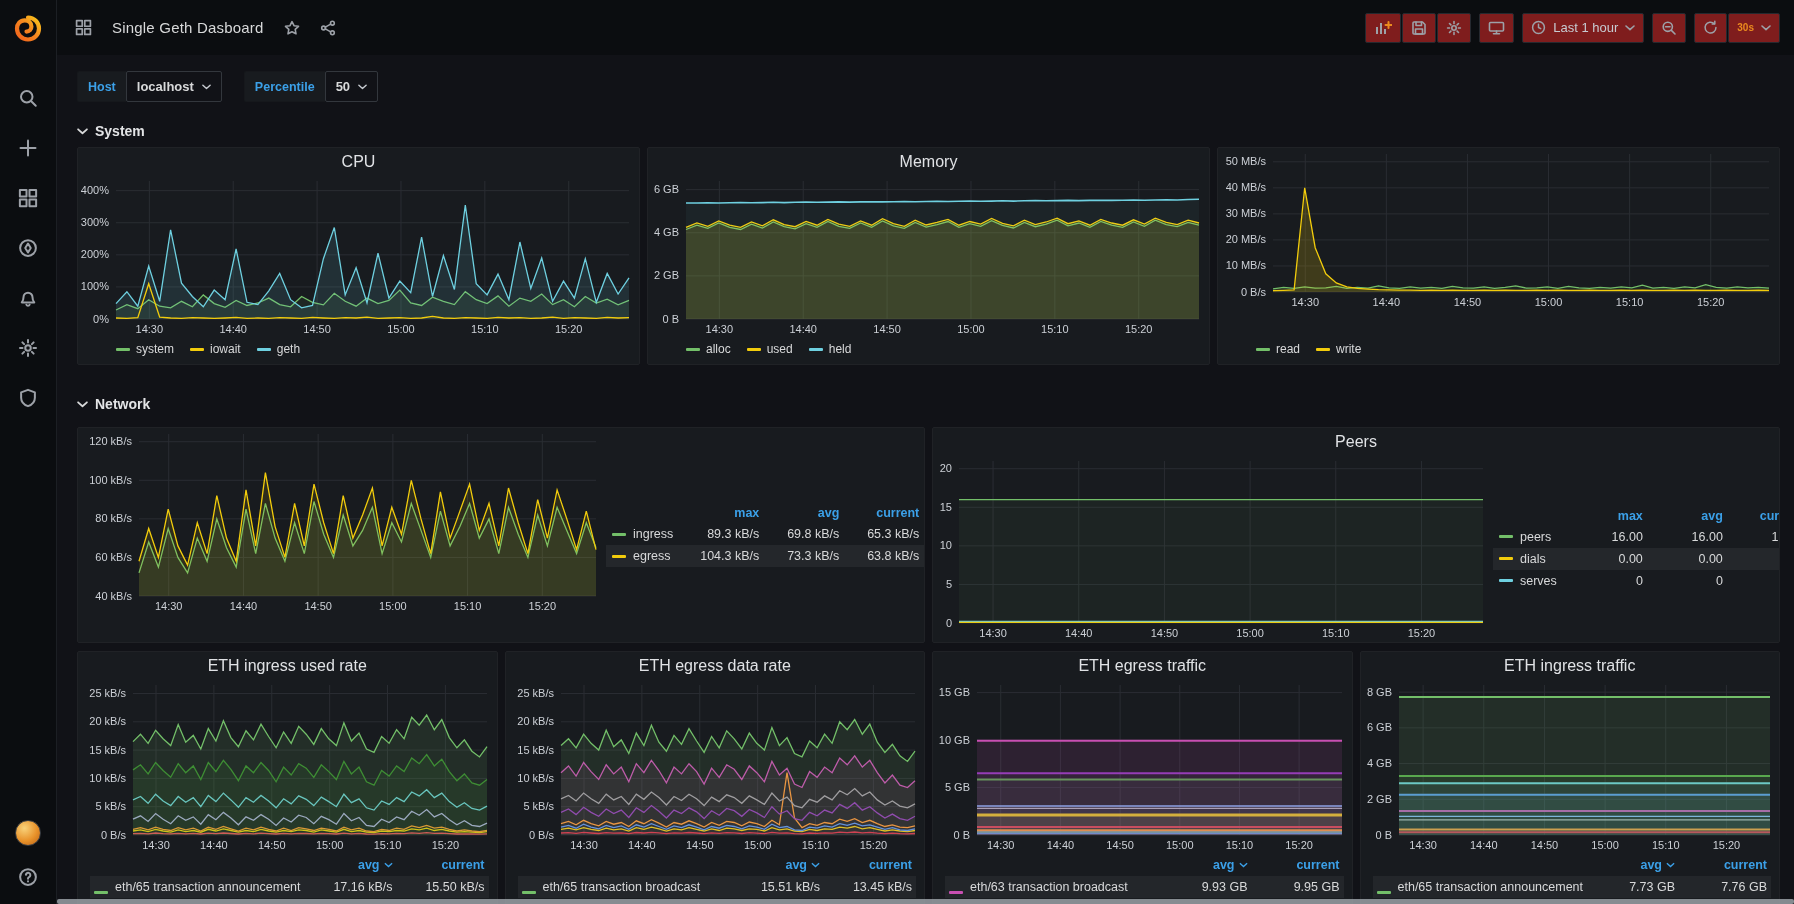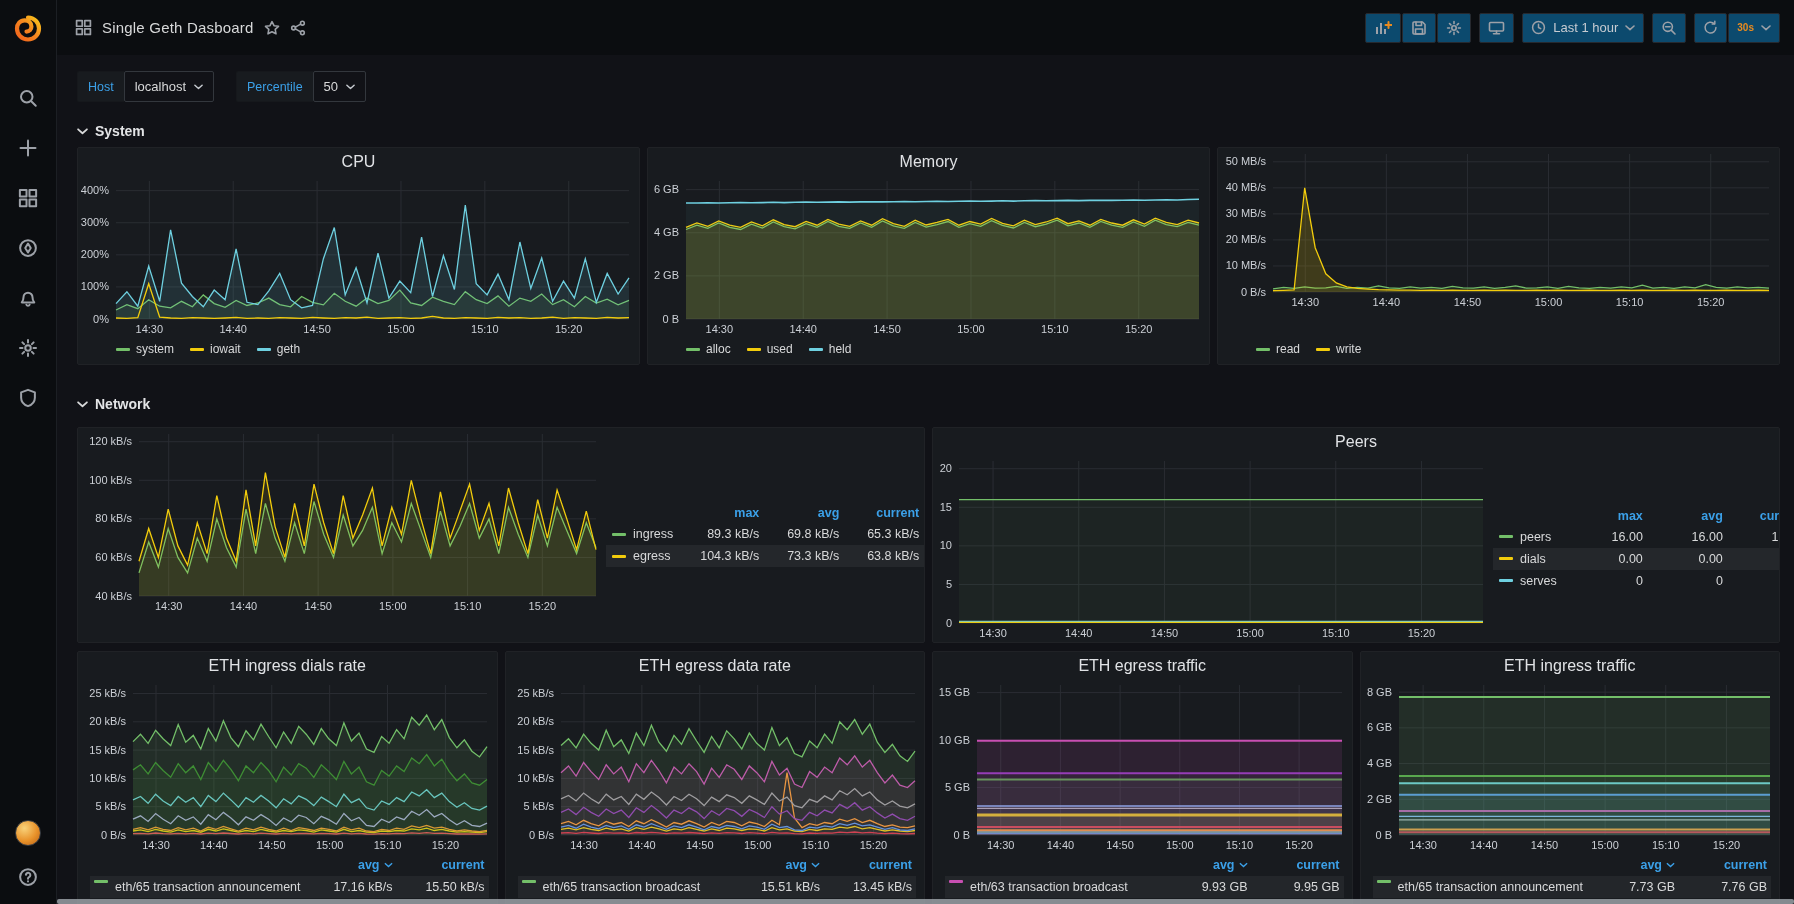--- a/index.html
+++ b/index.html
@@ -12,33 +12,33 @@
   .logo { width:57px; height:57px; display:flex; align-items:center; justify-content:center; cursor:pointer; }
   .side-icons { margin-top:28px; display:flex; flex-direction:column; gap:24px; align-items:center; }
   .side-btn { width:36px; height:26px; display:flex; align-items:center; justify-content:center; cursor:pointer; }
   .side-btn svg { stroke:#9da1a8; }
   .side-bottom { margin-top:auto; margin-bottom:14px; display:flex; flex-direction:column; gap:18px; align-items:center; }
   .avatar { width:26px; height:26px; border-radius:50%; background:radial-gradient(circle at 35% 30%, #f9d27a 0%, #e8922a 55%, #b75e15 100%); border:1px solid #3a3d42; }
 
   
   .main { flex:1; display:flex; flex-direction:column; overflow:hidden; }
   .topnav { height:55px; background:#0b0d10; display:flex; align-items:center; padding:0 14px 0 18px; flex-shrink:0; }
-  .nav-left { display:flex; align-items:center; gap:10px; }
+  .nav-left { display:flex; align-items:center; gap:20px; }
   .nav-title { font-size:15px; color:#d8d9da; letter-spacing:.2px; }
   .nav-right { margin-left:auto; display:flex; align-items:center; gap:8px; }
   .tb-group { display:flex; gap:1px; }
-  .tb-btn { min-width:33px; height:30px; background:#0c4a6e; border:1px solid #26292f; border-radius:2px; display:flex; align-items:center; justify-content:space-between; gap:7px; padding:0 8px; cursor:pointer; }
+  .tb-btn { min-width:33px; height:30px; background:#7f1d1d; border:1px solid #26292f; border-radius:2px; display:flex; align-items:center; justify-content:space-between; gap:7px; padding:0 8px; cursor:pointer; }
   .tb-btn svg { stroke:#9da1a8; }
   .tb-text { font-size:13px; color:#c7cbd1; white-space:nowrap; }
   .tb-orange { color:#eb8b1e; font-weight:bold; font-size:10px; }
 
   .content { flex:1; padding:0 14px 0 20px; overflow:hidden; }
 
   
-  .submenu { display:flex; align-items:center; gap:22px; padding:16px 0 14px 0; }
+  .submenu { display:flex; align-items:center; gap:22px; padding:16px 0 14px 0;font-weight:bold; }
   .var { display:flex; }
   .var-label { background:#181b1f; color:#3ba0e8; font-size:12.5px; display:flex; align-items:center; padding:0 10px; height:31px; border:1px solid #16181c; border-right:none; border-radius:2px 0 0 2px; }
   .var-value { background:#111217; border:1px solid #33373d; color:#d8d9da; font-size:13px; height:31px; display:flex; align-items:center; gap:8px; padding:0 10px; border-radius:2px; cursor:pointer; }
 
   .section-header { display:flex; align-items:center; gap:7px; height:26px; cursor:pointer; margin:2px 0 3px 0; }
   .section-header span { font-size:14px; font-weight:bold; color:#e3e4e6; }
 
   .prow { display:grid; gap:7px; }
   .prow1 { grid-template-columns:repeat(3,1fr); height:218px; }
   .prow2 { grid-template-columns:1fr 1fr; height:216px; margin-top:10px; }
@@ -59,21 +59,21 @@
   .lt { display:grid; font-size:12.5px; }
   .lt-head { color:#3ba0e8; font-weight:bold; text-align:right; padding:3px 6px; cursor:pointer; }
   .lt-cell { text-align:right; padding:4px 6px; color:#d8d9da; }
   .lt-label { display:flex; align-items:center; gap:7px; padding:4px 6px; color:#d8d9da; cursor:pointer; }
   .lt-row-hl { background:rgba(255,255,255,0.055); }
 
   
   .legend-bottom { flex-shrink:0; padding:2px 8px 10px 12px; }
   .lb { display:grid; grid-template-columns:1fr 96px 92px; font-size:12.5px; align-items:center; }
   .lb-head { color:#3ba0e8; font-weight:bold; text-align:right; padding:2px 4px 4px 4px; display:flex; justify-content:flex-end; align-items:center; gap:4px; cursor:pointer; }
-  .lb-label { display:flex; align-items:flex-start; gap:7px; padding:4px 4px; color:#d8d9da; white-space:nowrap; overflow:hidden; cursor:pointer; }
+  .lb-label { display:flex; align-items:flex-end; gap:7px; padding:4px 4px; color:#d8d9da; white-space:nowrap; overflow:hidden; cursor:pointer; }
   .lb-val { text-align:right; padding:4px 4px; color:#d8d9da; }
   .lb-row-hl { background:rgba(255,255,255,0.05); }
 
   .hscroll { position:absolute; left:57px; right:0; bottom:0; height:5px; background:#9aa0a6; opacity:.85; border-radius:2px; }
   svg.icon { fill:none; stroke-width:1.6; stroke-linecap:round; stroke-linejoin:round; }
 </style>
 </head>
 <body>
 
 <div class="app">
@@ -528,21 +528,21 @@
                   <div class="lt-cell">0</div>
                   <div class="lt-cell">0</div>
                   <div class="lt-cell">0</div>
                 </div>
               </div>
             </div>
           </div>
         </div>
       <div class="prow prow3">
           <div class="panel">
-            <div class="panel-title">ETH ingress dials rate</div>
+            <div class="panel-title">ETH ingress used rate</div>
             <div class="panel-body">
               <div class="chart"><svg width="419" height="175">
                   <line x1="55" x2="409" y1="156" y2="156" stroke="#2a2d33" stroke-width="1"></line>
                   <text x="48" y="159.5" text-anchor="end" font-size="11" fill="#ccd0d6">0 B/s</text>
                   <line x1="55" x2="409" y1="127.69811320754717" y2="127.69811320754717" stroke="#2a2d33" stroke-width="1"></line>
                   <text x="48" y="131.19811320754718" text-anchor="end" font-size="11" fill="#ccd0d6">5 kB/s</text>
                   <line x1="55" x2="409" y1="99.39622641509433" y2="99.39622641509433" stroke="#2a2d33" stroke-width="1"></line>
                   <text x="48" y="102.89622641509433" text-anchor="end" font-size="11" fill="#ccd0d6">10 kB/s</text>
                   <line x1="55" x2="409" y1="71.09433962264151" y2="71.09433962264151" stroke="#2a2d33" stroke-width="1"></line>
                   <text x="48" y="74.59433962264151" text-anchor="end" font-size="11" fill="#ccd0d6">15 kB/s</text>

